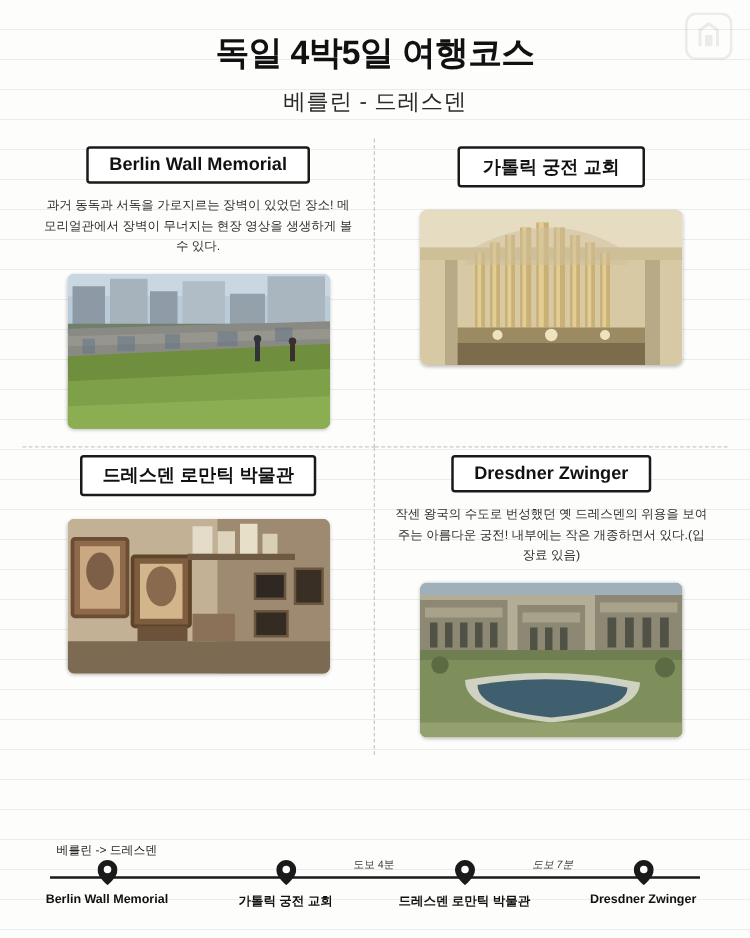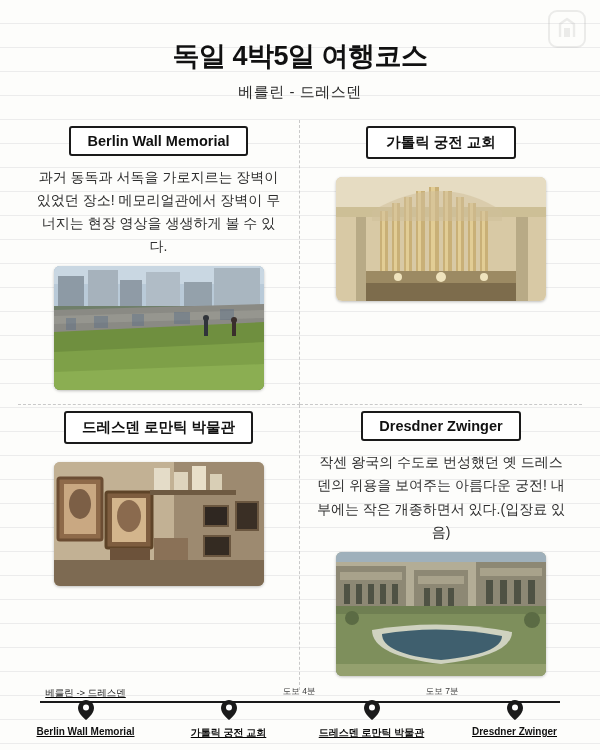--- a/index.html
+++ b/index.html
@@ -18,32 +18,32 @@
   }
   .logo {
     position: absolute;
     top: 10px; right: 14px;
     width: 38px; height: 38px;
     opacity: 0.28;
   }
   .logo svg { display: block; }
 
   header.title-block {
-    padding-top: 38px;
+    padding-top: 24px;
     text-align: center;
   }
   .main-title {
     font-size: 27px;
     font-weight: bold;
     letter-spacing: -0.5px;
     color: #111;
   }
   .subtitle {
     margin-top: 9px;
-    font-size: 15px;
+    font-size: 18px;
     color: #2a2a2a;
     letter-spacing: 0.5px;
   }
 
   .grid {
     margin-top: 18px;
     display: grid;
     grid-template-columns: 1fr 1fr;
     column-gap: 0;
     row-gap: 0;
@@ -65,21 +65,21 @@
     background: #fff;
     padding: 5px 16px;
     font-size: 14.5px;
     font-weight: bold;
     color: #111;
     text-align: center;
     min-width: 150px;
     margin-bottom: 10px;
   }
   .card-desc {
-    font-size: 14px;
+    font-size: 10px;
     line-height: 1.65;
     color: #2e2e2e;
     text-align: center;
     min-height: 54px;
     padding: 0 4px;
   }
   .photo {
     margin-top: 8px;
     width: 210px;
     height: 124px;
@@ -99,24 +99,23 @@
   .footer-inner { position: relative; height: 100%; }
   .route-line {
     position: absolute;
     left: 26px; right: 26px;
     top: 27px;
     height: 2px;
     background: #1a1a1a;
   }
   .stops {
     position: absolute;
-    left: 0; right: 0; top: 12px;
+    left: 0; right: 0; top: 0;
     display: grid;
     grid-template-columns: repeat(4, 1fr);
-    text-decoration: underline;
   }
   .stop { text-align: center; position: relative; }
   .stop-top-label {
     font-size: 9.5px;
     color: #222;
     height: 14px;
     line-height: 14px;
     white-space: nowrap;
   }
   .pin {
@@ -133,21 +132,21 @@
   }
   .walk-label {
     position: absolute;
     top: 12px;
     font-size: 8.5px;
     color: #3a3a3a;
     white-space: nowrap;
     text-align: right;
   }
   .walk-1 { left: 47%; }
-  .walk-2 { left: 72%; }
+  .walk-2 { left: 72%; font-style: italic; }
 </style>
 </head>
 <body>
 
 <div class="page">
 
   <div class="logo">
     <svg viewBox="0 0 38 38" width="38" height="38">
       <rect x="1" y="1" width="36" height="36" rx="8" fill="none" stroke="#bdbdbd" stroke-width="2"></rect>
       <path d="M12 27 L12 14 L19 9 L26 14 L26 27" fill="none" stroke="#bdbdbd" stroke-width="2.4" stroke-linejoin="round"></path>

